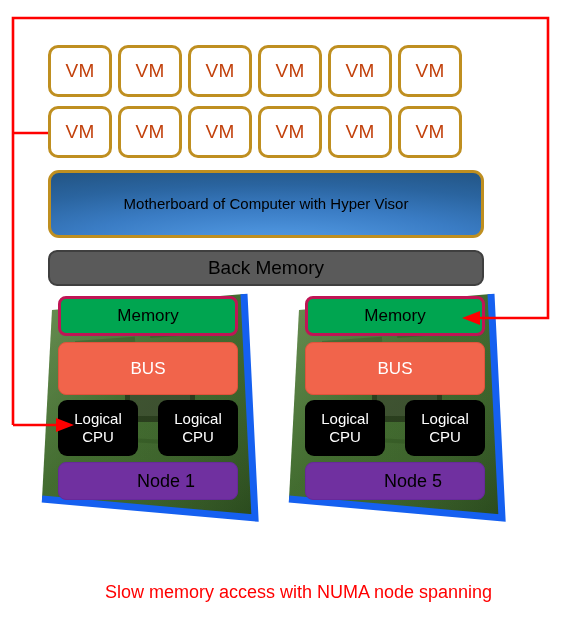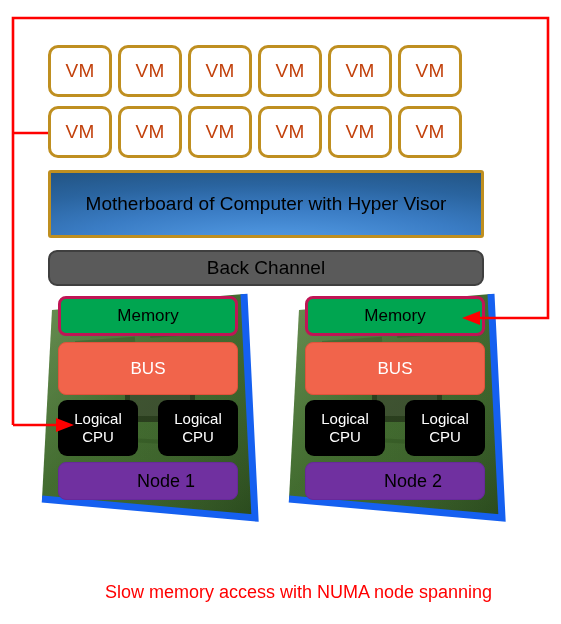--- a/index.html
+++ b/index.html
@@ -58,34 +58,34 @@
 
   
   #motherboard {
     position: absolute;
     left: 48px;
     top: 170px;
     width: 436px;
     height: 68px;
     box-sizing: border-box;
     border: 3px solid #bf8f20;
-    border-radius: 3px;
+    border-radius: 11px;
     background:
       radial-gradient(ellipse 120% 150% at 52% 118%,
         #5598dd 0%,
         #4a90d9 18%,
         #3a7cc4 40%,
         #2a649f 66%,
         #1f4e79 100%);
     display: flex;
     align-items: center;
     justify-content: center;
     text-align: center;
     padding: 0 16px;
-    font-size: 19px;
+    font-size: 15px;
     line-height: 1.25;
     color: #000000;
   }
 
   
   #back-channel {
     position: absolute;
     left: 48px;
     top: 250px;
     width: 436px;
@@ -290,21 +290,21 @@
       </div>
       <div class="cpu-row">
         <div class="cpu-box">
           <span>Logical CPU</span>
         </div>
         <div class="cpu-box">
           <span>Logical CPU</span>
         </div>
       </div>
       <div class="chip-box node-label-box">
-        <span>Node 2</span>
+        <span>Node 5</span>
       </div>
     </div>
   </div>
 
   <div class="vm-row row-top">
     <div class="vm-box">
         <span>VM</span>
       </div>
     <div class="vm-box">
         <span>VM</span>
@@ -342,21 +342,21 @@
     <div class="vm-box">
         <span>VM</span>
       </div>
   </div>
 
   <div id="motherboard">
     <span>Motherboard of Computer with Hyper Visor</span>
   </div>
 
   <div id="back-channel">
-    <span>Back Channel</span>
+    <span>Back Memory</span>
   </div>
 
   <svg id="red-route" viewBox="0 0 561 624">
 
     <path d="M 13 425 L 13 18 L 548 18 L 548 318 L 472 318" fill="none" stroke="#ff0000" stroke-width="2.6" stroke-linejoin="miter" stroke-linecap="butt"></path>
 
     <path d="M 13 133 L 48 133" fill="none" stroke="#ff0000" stroke-width="2.6"></path>
 
     <path d="M 13 425 L 62 425" fill="none" stroke="#ff0000" stroke-width="2.6"></path>
 

